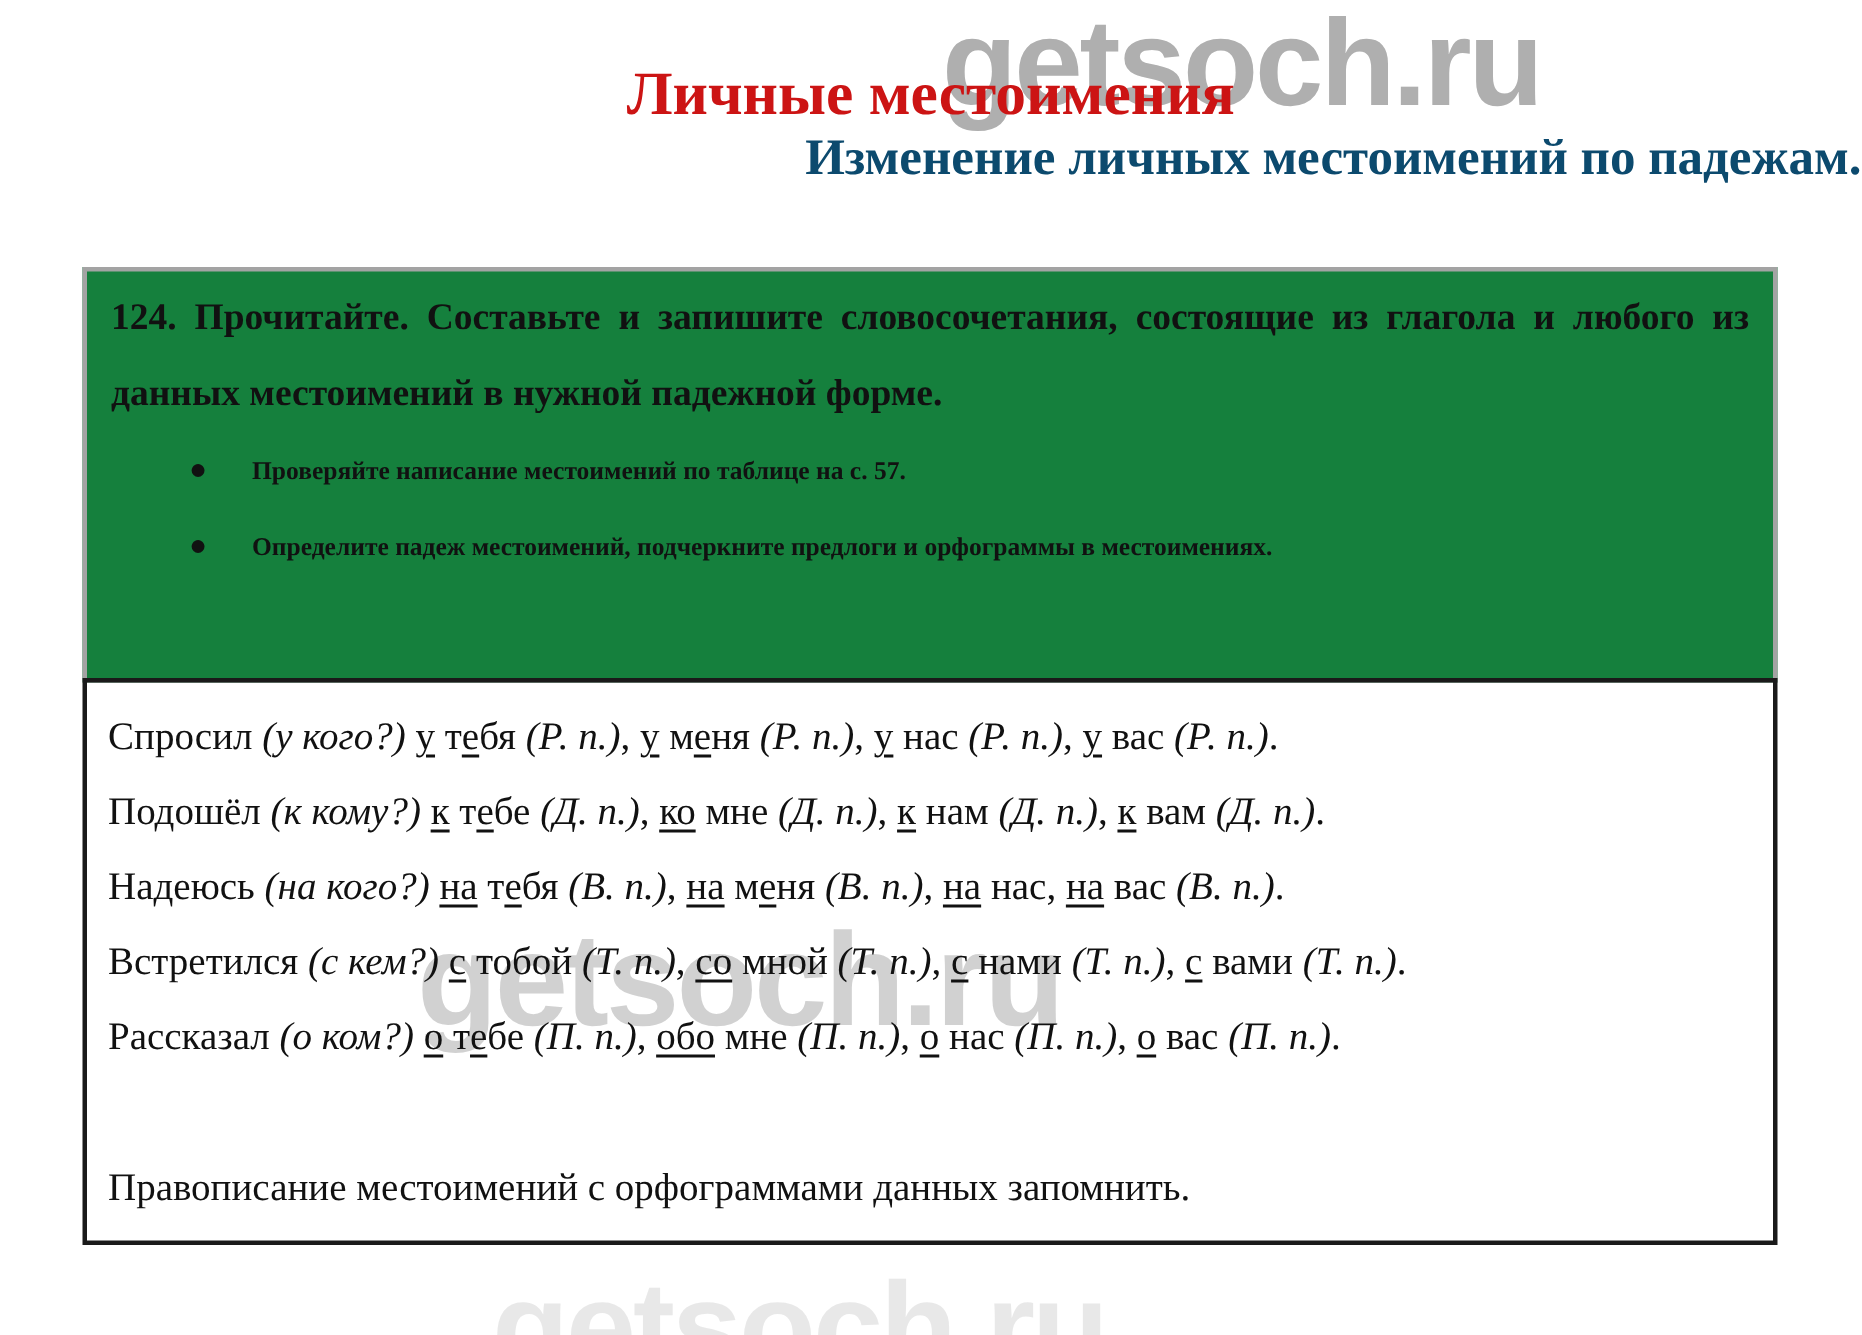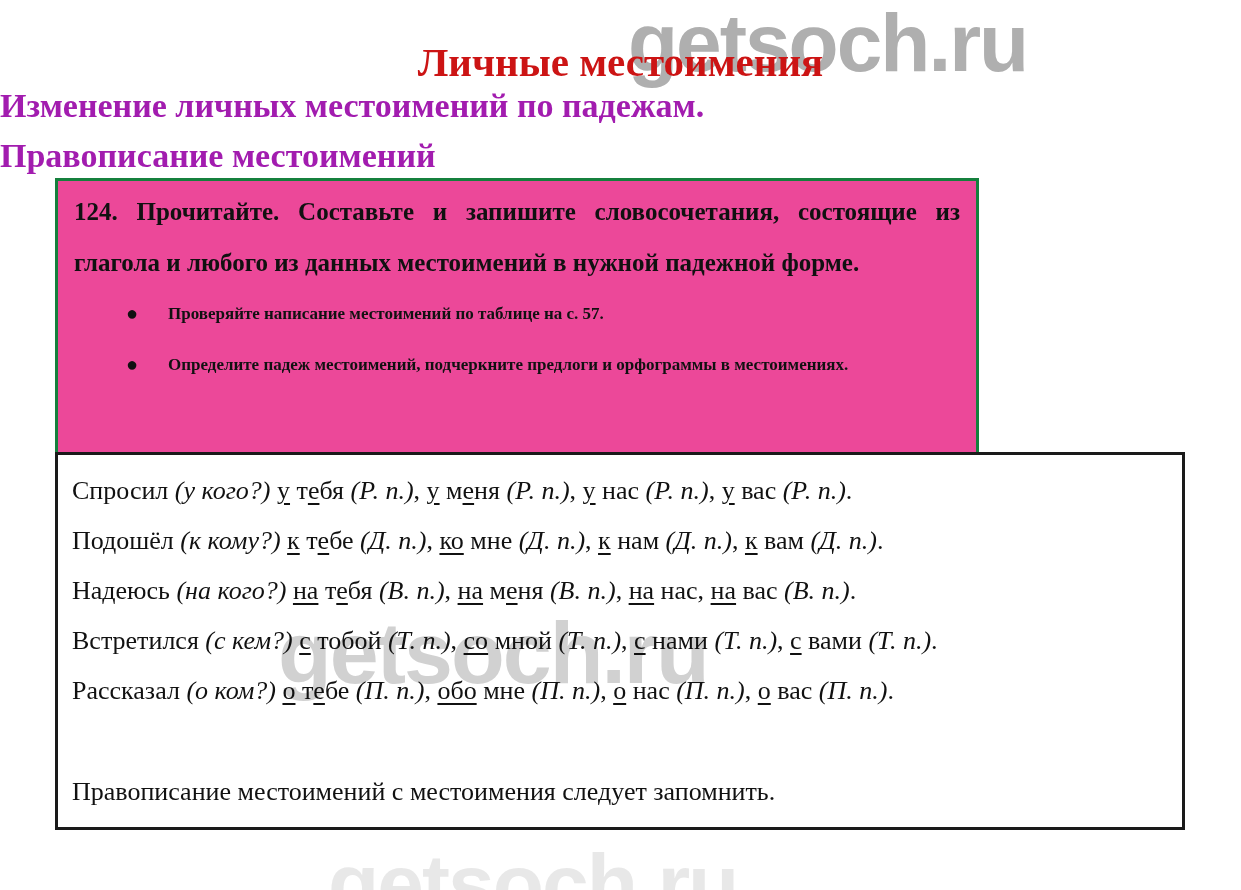--- a/index.html
+++ b/index.html
@@ -39,37 +39,37 @@
     font-size: 41px;
     font-weight: bold;
     color: #cc1414;
     z-index: 2;
     margin-top: 12px;
   }
   .subtitle {
     position: absolute;
     left: 0;
     width: 100%;
-    text-align: left;
+    text-align: right;
     font-size: 34px;
     font-weight: bold;
-    color: #a21caf;
+    color: #0c4a6e;
     z-index: 2;
   }
   .subtitle-1 { top: 87px; }
   .subtitle-2 { top: 137px; }
 
   
   .exercise-box {
     position: absolute;
     left: 55px; top: 178px;
-    width: 924px;
+    width: 1130px;
     height: 277px;
-    background: #ec4899;
-    border: 3px solid #15803d;
+    background: #15803d;
+    border: 3px solid #a3a3a3;
     padding: 5px 16px 0 16px;
     z-index: 1;
   }
   .exercise-intro {
     font-size: 25px;
     font-weight: bold;
     line-height: 51px;
     text-align: justify;
     color: #111111;
   }
@@ -128,36 +128,35 @@
 
 <div class="page">
 
   <div class="wm wm-top">getsoch.ru</div>
   <div class="wm wm-beige">getsoch.ru</div>
   <div class="wm wm-middle">getsoch.ru</div>
   <div class="wm wm-bottom">getsoch.ru</div>
 
   <div class="title">Личные местоимения</div>
   <div class="subtitle subtitle-1">Изменение личных местоимений по падежам.</div>
-  <div class="subtitle subtitle-2">Правописание местоимений</div>
 
   <div class="exercise-box">
     <p class="exercise-intro">124. Прочитайте. Составьте и запишите словосочетания, состоящие из глагола и любого из данных местоимений в нужной падежной форме.</p>
     <div class="bullet-row">
       <span class="bullet-dot">●</span>
       <span class="bullet-text">Проверяйте написание местоимений по таблице на с. 57.</span>
     </div>
     <div class="bullet-row">
       <span class="bullet-dot">●</span>
       <span class="bullet-text">Определите падеж местоимений, подчеркните предлоги и орфограммы в местоимениях.</span>
     </div>
   </div>
 
   <div class="answer-box">
     <div class="answer-line"><span class="seg-n">Спросил </span><span class="seg-i">(у кого?)</span><span class="seg-n"> </span><span class="seg-u">у</span><span class="seg-n"> т</span><span class="seg-u">е</span><span class="seg-n">бя </span><span class="seg-i">(Р. п.)</span><span class="seg-n">, </span><span class="seg-u">у</span><span class="seg-n"> м</span><span class="seg-u">е</span><span class="seg-n">ня </span><span class="seg-i">(Р. п.)</span><span class="seg-n">, </span><span class="seg-u">у</span><span class="seg-n"> нас </span><span class="seg-i">(Р. п.)</span><span class="seg-n">, </span><span class="seg-u">у</span><span class="seg-n"> вас </span><span class="seg-i">(Р. п.)</span><span class="seg-n">.</span></div>
     <div class="answer-line"><span class="seg-n">Подошёл </span><span class="seg-i">(к кому?)</span><span class="seg-n"> </span><span class="seg-u">к</span><span class="seg-n"> т</span><span class="seg-u">е</span><span class="seg-n">бе </span><span class="seg-i">(Д. п.)</span><span class="seg-n">, </span><span class="seg-u">ко</span><span class="seg-n"> мне </span><span class="seg-i">(Д. п.)</span><span class="seg-n">, </span><span class="seg-u">к</span><span class="seg-n"> нам </span><span class="seg-i">(Д. п.)</span><span class="seg-n">, </span><span class="seg-u">к</span><span class="seg-n"> вам </span><span class="seg-i">(Д. п.)</span><span class="seg-n">.</span></div>
     <div class="answer-line"><span class="seg-n">Надеюсь </span><span class="seg-i">(на кого?)</span><span class="seg-n"> </span><span class="seg-u">на</span><span class="seg-n"> т</span><span class="seg-u">е</span><span class="seg-n">бя </span><span class="seg-i">(В. п.)</span><span class="seg-n">, </span><span class="seg-u">на</span><span class="seg-n"> м</span><span class="seg-u">е</span><span class="seg-n">ня </span><span class="seg-i">(В. п.)</span><span class="seg-n">, </span><span class="seg-u">на</span><span class="seg-n"> нас, </span><span class="seg-u">на</span><span class="seg-n"> вас </span><span class="seg-i">(В. п.)</span><span class="seg-n">.</span></div>
     <div class="answer-line"><span class="seg-n">Встретился </span><span class="seg-i">(с кем?)</span><span class="seg-n"> </span><span class="seg-u">с</span><span class="seg-n"> тобой </span><span class="seg-i">(Т. п.)</span><span class="seg-n">, </span><span class="seg-u">со</span><span class="seg-n"> мной </span><span class="seg-i">(Т. п.)</span><span class="seg-n">, </span><span class="seg-u">с</span><span class="seg-n"> нами </span><span class="seg-i">(Т. п.)</span><span class="seg-n">, </span><span class="seg-u">с</span><span class="seg-n"> вами </span><span class="seg-i">(Т. п.)</span><span class="seg-n">.</span></div>
     <div class="answer-line"><span class="seg-n">Рассказал </span><span class="seg-i">(о ком?)</span><span class="seg-n"> </span><span class="seg-u">о</span><span class="seg-n"> т</span><span class="seg-u">е</span><span class="seg-n">бе </span><span class="seg-i">(П. п.)</span><span class="seg-n">, </span><span class="seg-u">обо</span><span class="seg-n"> мне </span><span class="seg-i">(П. п.)</span><span class="seg-n">, </span><span class="seg-u">о</span><span class="seg-n"> нас </span><span class="seg-i">(П. п.)</span><span class="seg-n">, </span><span class="seg-u">о</span><span class="seg-n"> вас </span><span class="seg-i">(П. п.)</span><span class="seg-n">.</span></div>
-    <div class="answer-note">Правописание местоимений с местоимения следует запомнить.</div>
+    <div class="answer-note">Правописание местоимений с орфограммами данных запомнить.</div>
   </div>
 
 </div>
 
 </body></html>

